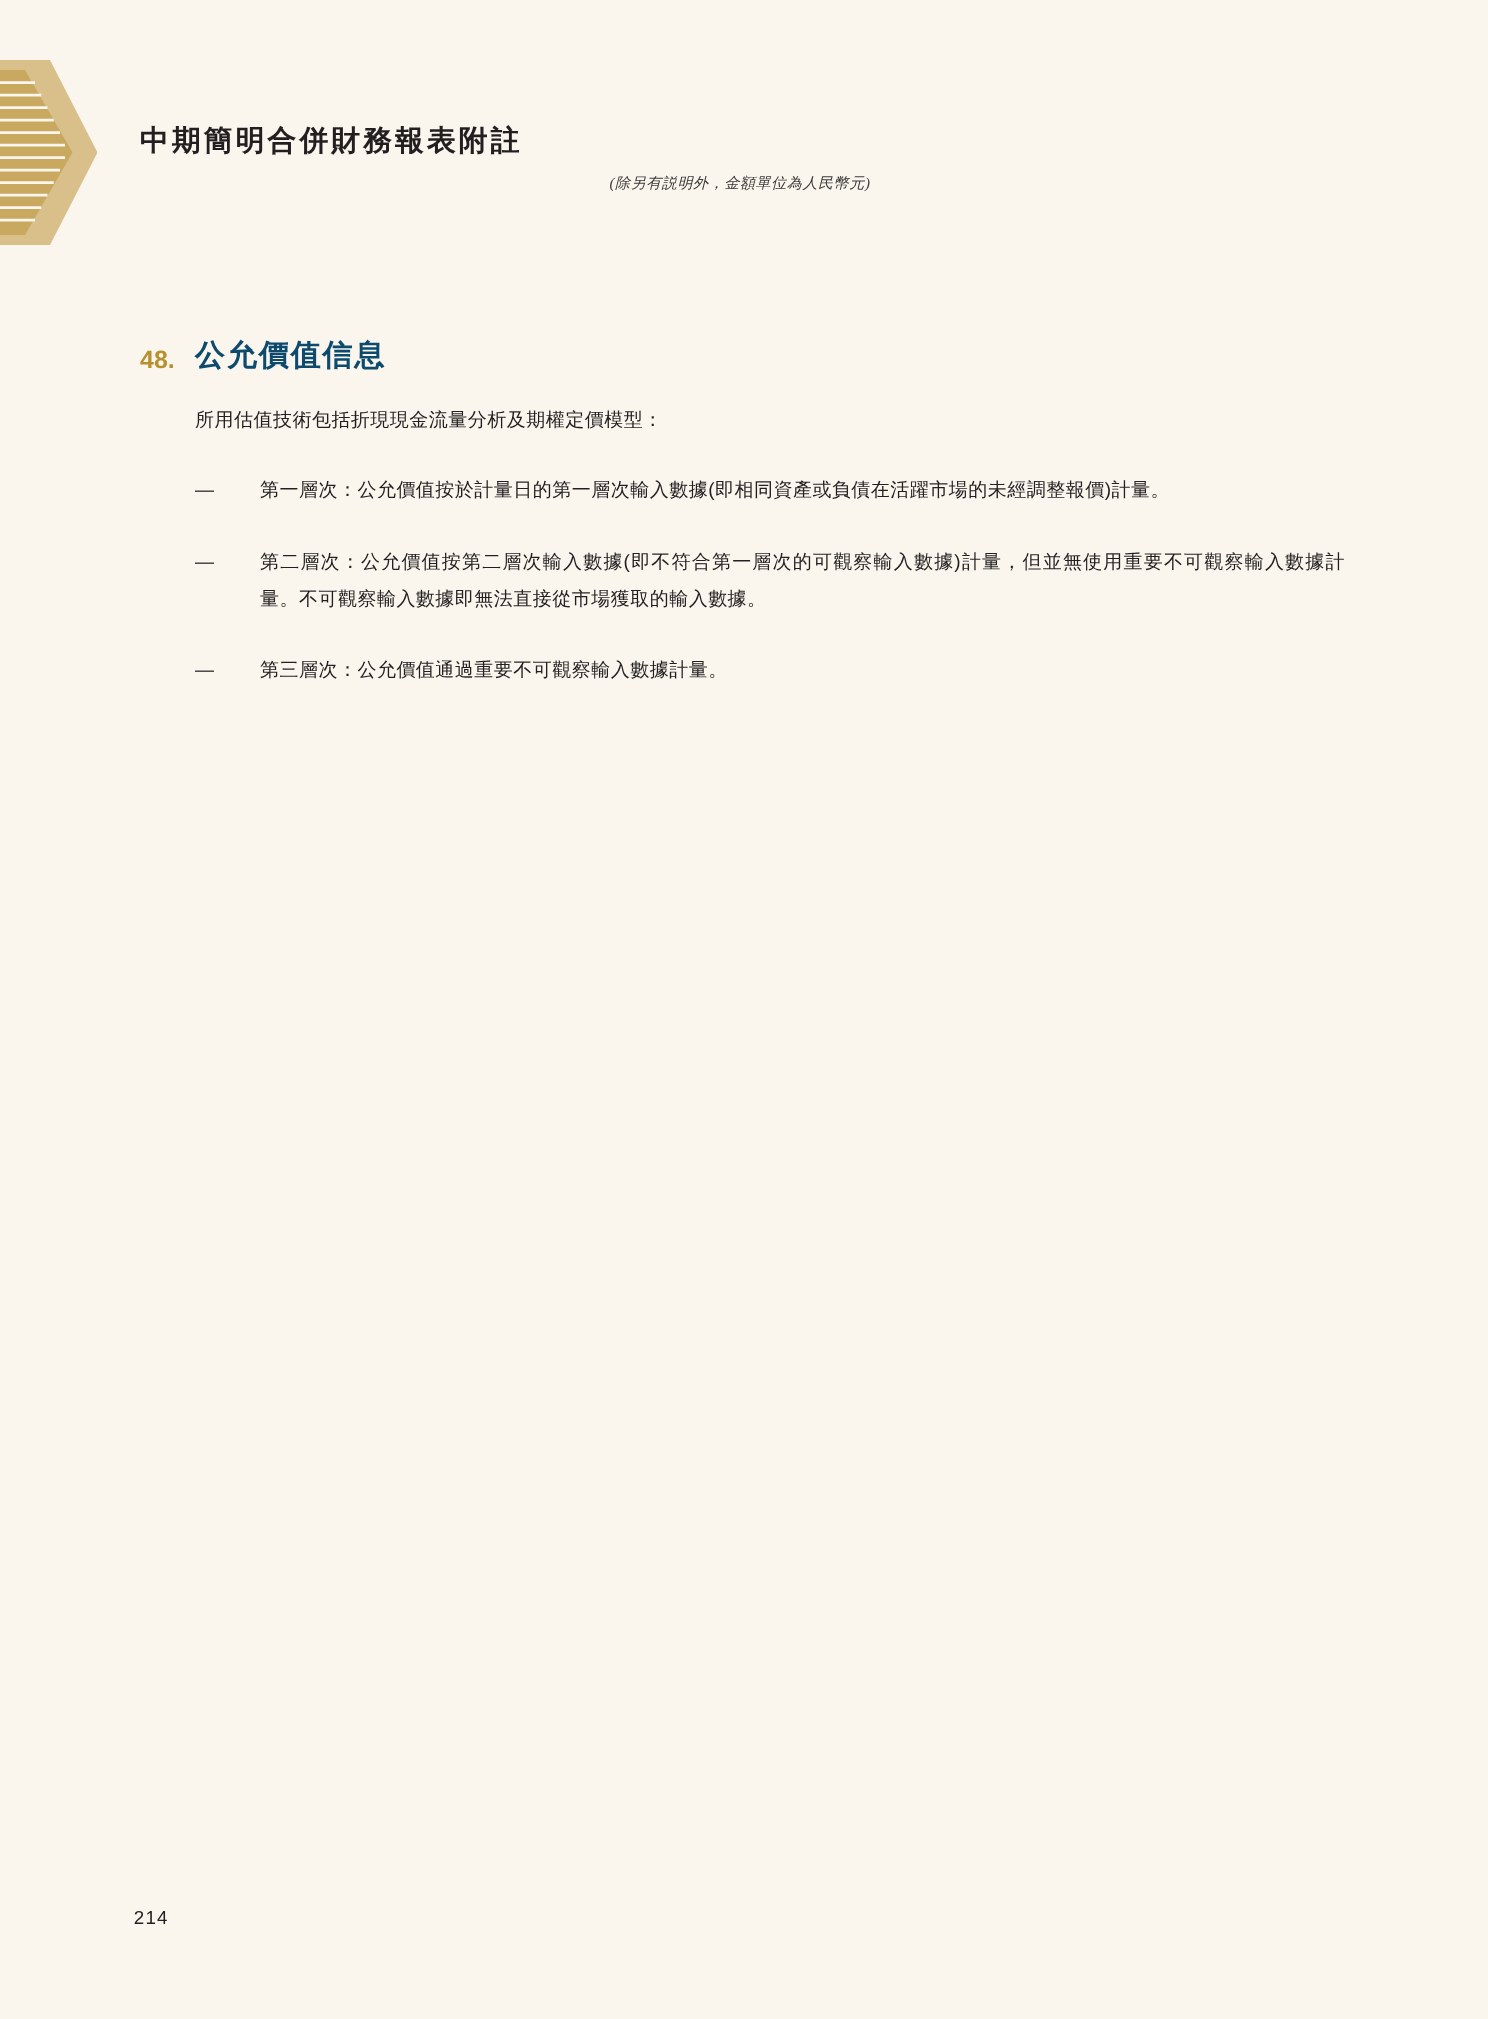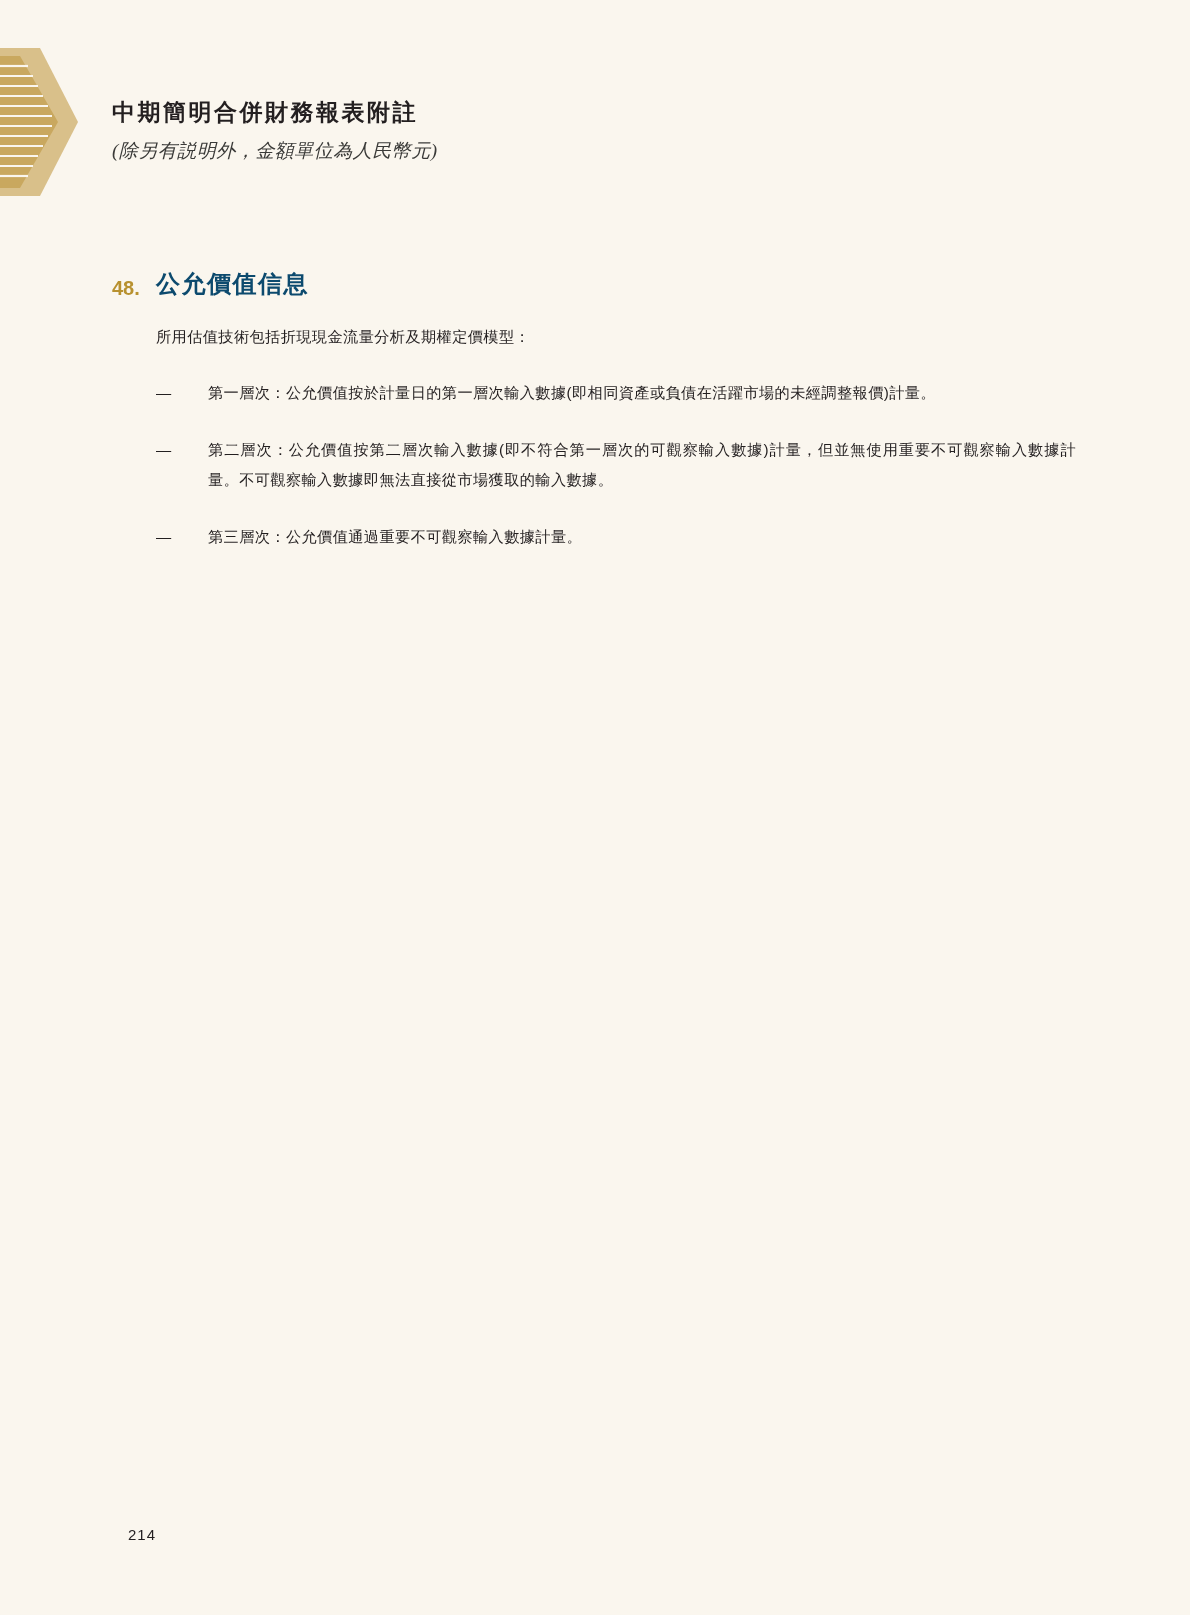--- a/index.html
+++ b/index.html
@@ -36,25 +36,26 @@
   .header-title {
     font-family: "DejaVu Serif", "Liberation Serif", serif;
     font-size: 23px;
     letter-spacing: 2.5px;
     color: #231f20;
     margin: 0 0 10px 0;
     font-weight: 600;
   }
   .header-sub {
     font-family: "Liberation Serif", serif;
-    font-size: 19px;
+    font-size: 12px;
     font-style: italic;
     letter-spacing: 0.5px;
     color: #3a3a38;
     margin: 0;
+    text-align: center;
   }
 
   .content {
     position: absolute;
     top: 268px;
     left: 112px;
     width: 965px;
   }
 
   .section-heading {
@@ -110,21 +111,21 @@
   }
 
   .closing-para {
     margin-left: 44px;
     width: 948px;
     margin-top: 34px;
   }
 
   .page-number {
     position: absolute;
-    left: 128px;
+    left: 107px;
     bottom: 72px;
     font-size: 15px;
     color: #231f20;
     letter-spacing: 1px;
   }
 </style>
 </head>
 <body>
 
 <div class="corner-deco">

